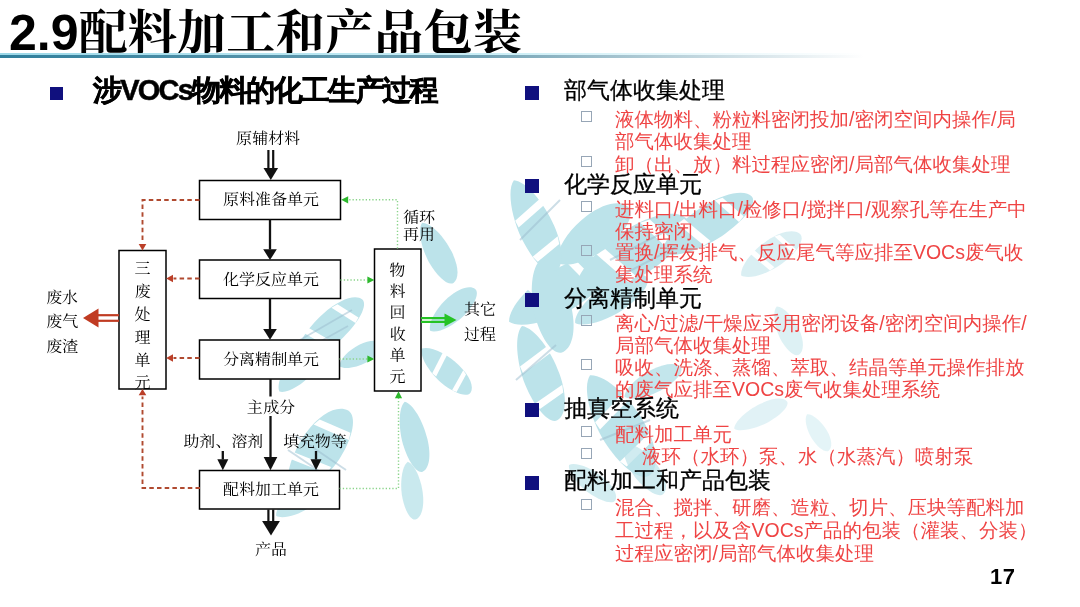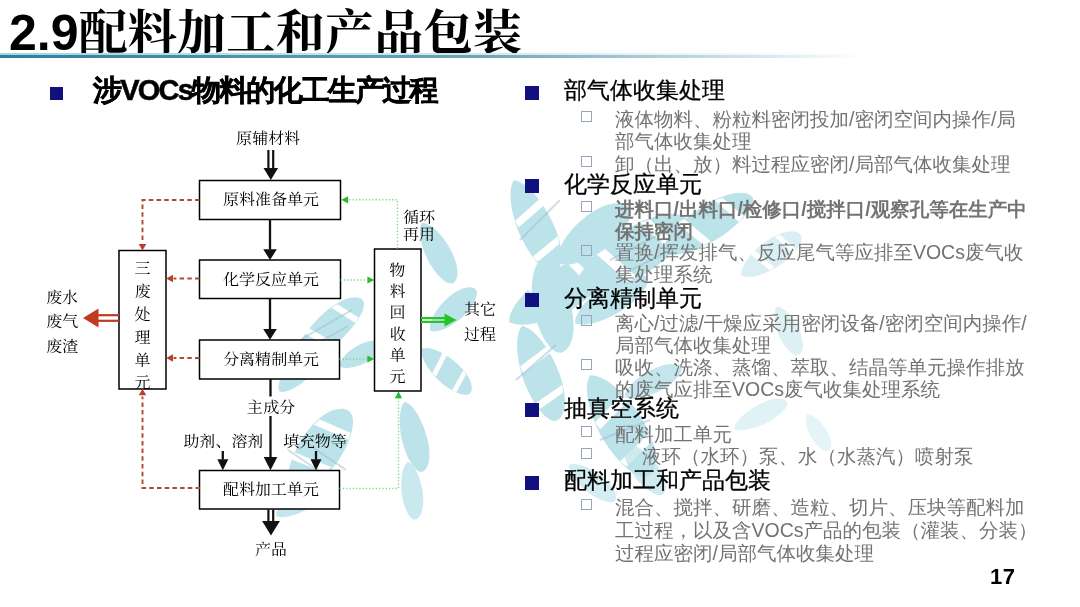--- a/index.html
+++ b/index.html
@@ -9,21 +9,21 @@
 #title .num{font-family:"Liberation Sans",sans-serif;font-size:50px;letter-spacing:0;text-align:right;}
 #title .cjk{font-family:"Liberation Serif","Noto Serif SC",serif;font-size:49px;letter-spacing:0.3px;}
 #rule1{position:absolute;left:0;top:53px;width:1080px;height:2px;
   background:linear-gradient(to right,#9bd8e8 0%,#c9edf5 45%,rgba(255,255,255,0) 80%);}
 #rule2{position:absolute;left:0;top:55px;width:1080px;height:2.7px;
   background:linear-gradient(to right,#2f7e9b 0%,#74a3b5 45%,rgba(255,255,255,0) 80%);}
 .sqb{position:absolute;width:14px;height:14px;background:#10107e;}
 .sqo{position:absolute;width:9px;height:9px;border:1.6px solid #97a6b6;background:transparent;}
 #lhead{position:absolute;left:93px;top:71px;font-size:29px;font-weight:bold;color:#000;letter-spacing:-1.8px;-webkit-text-stroke:0.5px #000;}
 .h1{position:absolute;font-size:23px;color:#000;white-space:nowrap;-webkit-text-stroke:0.3px #000;}
-.t2{position:absolute;font-size:19.5px;line-height:22px;color:#737373;white-space:nowrap;}
+.t2{position:absolute;font-size:19.5px;line-height:22px;color:#ef4444;white-space:nowrap;}
 #pagenum{position:absolute;left:990px;top:564px;font-size:22px;font-weight:bold;color:#000;letter-spacing:0.5px;}
 svg{position:absolute;left:0;top:0;}
 </style>
 </head>
 <body>
 
 <svg id="wm" width="1080" height="607" viewBox="0 0 1080 607">
 <defs>
 <g id="leaf">
   <path d="M-52,4 C-46,-12 -18,-24 8,-25 C34,-26 52,-16 54,-2 C55,10 36,22 8,25 C-18,27 -46,18 -52,4 Z" fill="#bce3ea"></path>
@@ -205,21 +205,21 @@
 <div class="sqb" style="left:525px;top:86px;"></div>
 <div class="h1" style="left:564px;top:75px;">部气体收集处理</div>
 <div class="sqo" style="left:581px;top:111px;"></div>
 <div class="t2" style="left:615px;top:107.5px;">液体物料、粉粒料密闭投加/密闭空间内操作/局<br>部气体收集处理</div>
 <div class="sqo" style="left:581px;top:156px;"></div>
 <div class="t2" style="left:615px;top:152.5px;">卸（出、放）料过程应密闭/局部气体收集处理</div>
 
 <div class="sqb" style="left:525px;top:179px;"></div>
 <div class="h1" style="left:564px;top:168.5px;">化学反应单元</div>
 <div class="sqo" style="left:581px;top:201px;"></div>
-<div class="t2" style="left:615px;top:197.5px;font-weight:bold;">进料口/出料口/检修口/搅拌口/观察孔等在生产中<br>保持密闭</div>
+<div class="t2" style="left:615px;top:197.5px;">进料口/出料口/检修口/搅拌口/观察孔等在生产中<br>保持密闭</div>
 <div class="sqo" style="left:581px;top:244.5px;"></div>
 <div class="t2" style="left:615px;top:241px;">置换/挥发排气、反应尾气等应排至VOCs废气收<br>集处理系统</div>
 
 <div class="sqb" style="left:525px;top:293px;"></div>
 <div class="h1" style="left:564px;top:282.5px;">分离精制单元</div>
 <div class="sqo" style="left:581px;top:315px;"></div>
 <div class="t2" style="left:615px;top:311.5px;">离心/过滤/干燥应采用密闭设备/密闭空间内操作/<br>局部气体收集处理</div>
 <div class="sqo" style="left:581px;top:359px;"></div>
 <div class="t2" style="left:615px;top:355.5px;">吸收、洗涤、蒸馏、萃取、结晶等单元操作排放<br>的废气应排至VOCs废气收集处理系统</div>
 

